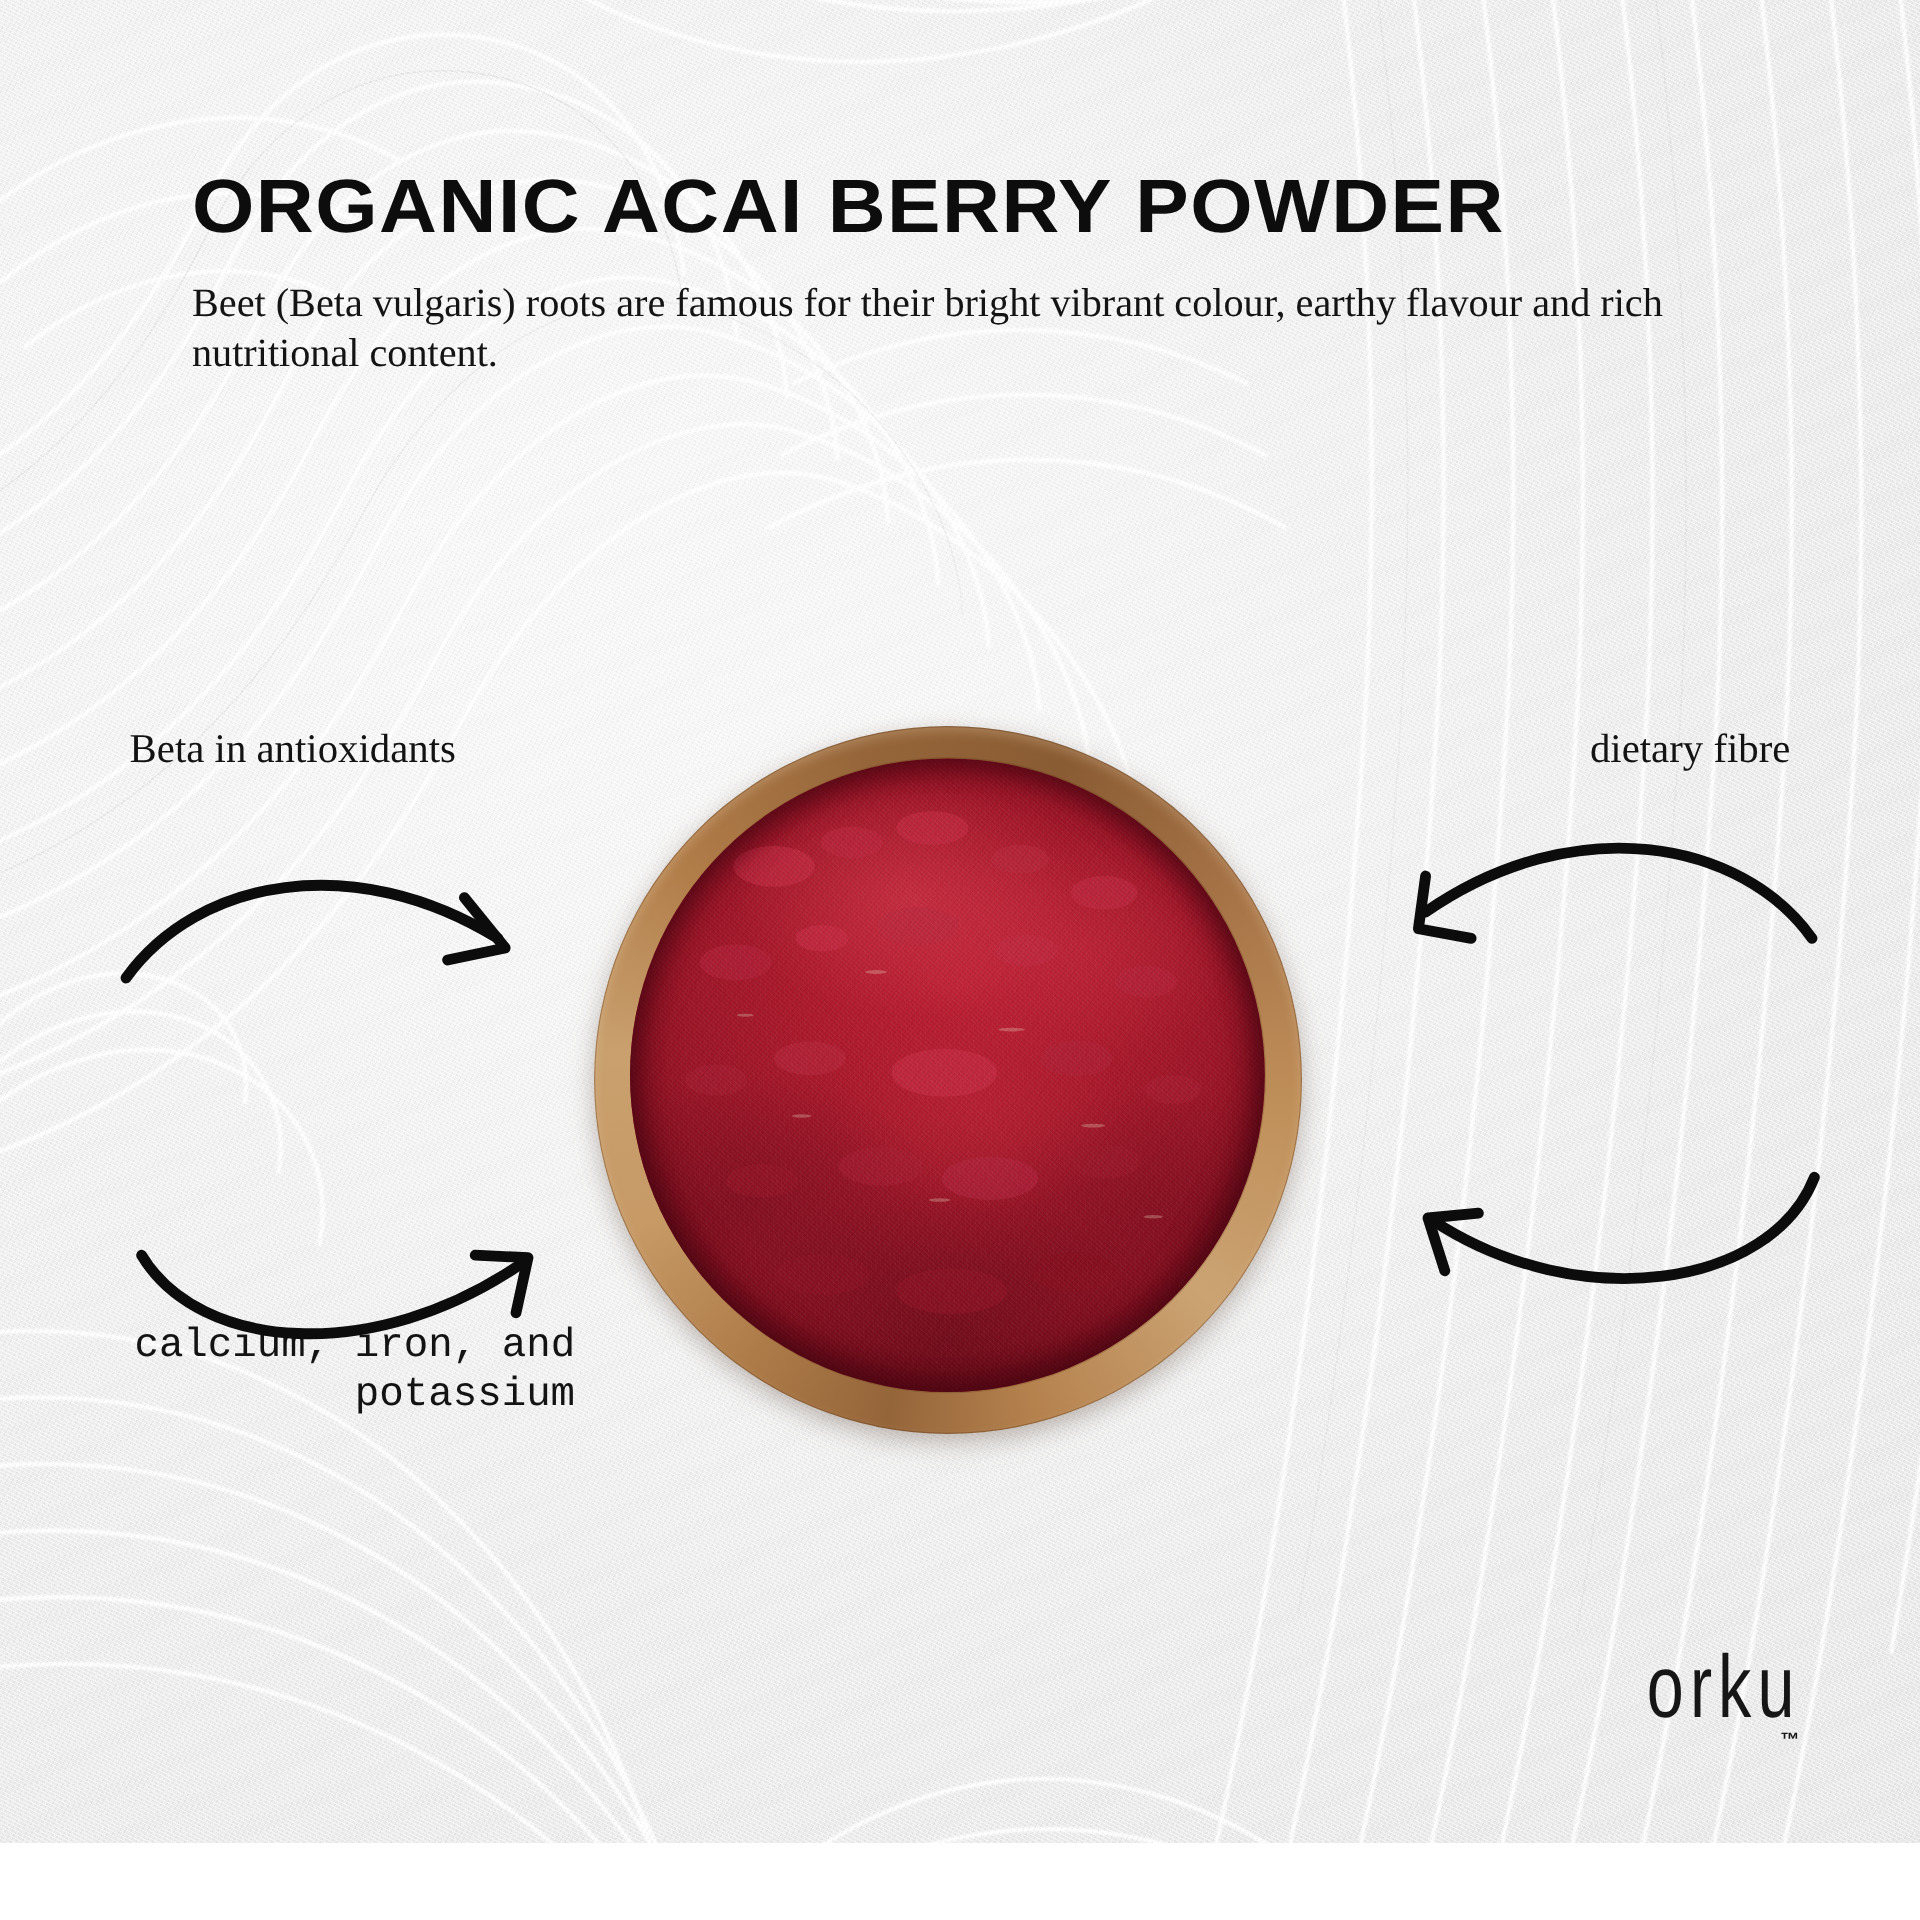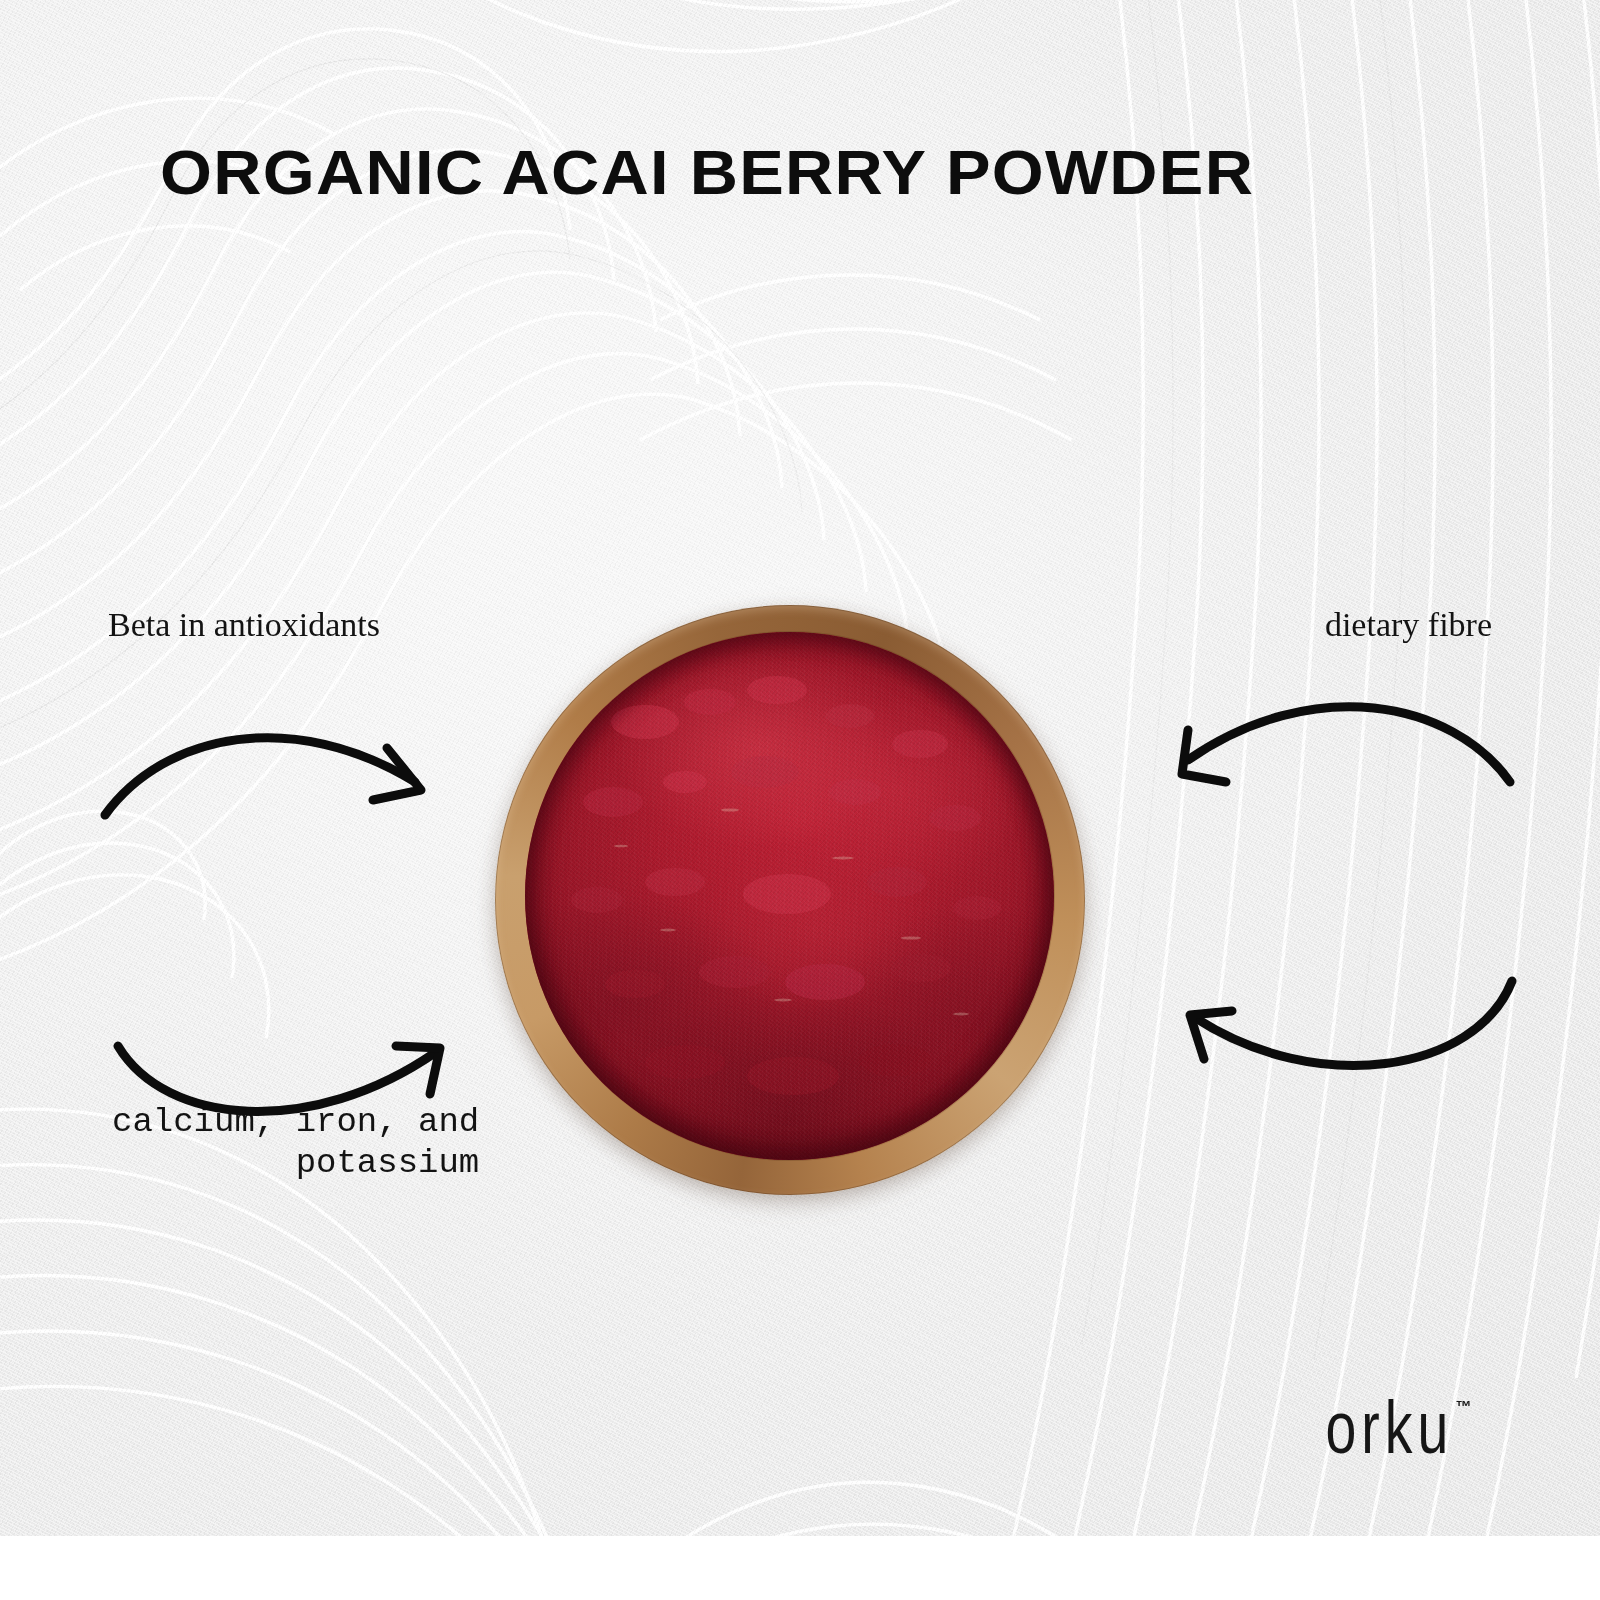--- a/index.html
+++ b/index.html
@@ -176,24 +176,25 @@
 
   .arrow { position: absolute; }
   .arrow.a-tl { left: 95px;   top: 690px; }
   .arrow.a-bl { left: 100px;  top: 998px; }
   .arrow.a-tr { left: 1140px; top: 660px; }
   .arrow.a-br { left: 1140px; top: 955px; }
 
   
   .logo {
     position: absolute;
-    right: 128px;
+    right: 100px;
     bottom: 72px;
     display: flex;
-    align-items: flex-start;
+    align-items: flex-end;
+    flex-direction: column;
   }
   .logo-word {
     font-family: "Liberation Sans", sans-serif;
     font-weight: 300;
     font-size: 66px;
     letter-spacing: 6px;
     color: #161616;
     line-height: 1;
     transform: scaleX(.84) scaleY(1.12);
     transform-origin: right bottom;
@@ -276,20 +277,21 @@
       <path d="M-60 800 C 130 758 258 626 340 472 C 408 344 520 266 626 298 C 752 332 838 452 842 552"></path>
       <path d="M1178 -40 C 1210 181 1222 422 1206 662 C 1190 904 1162 1144 1122 1384"></path>
       <path d="M1410 -40 C 1442 189 1454 438 1438 678 C 1422 920 1394 1160 1354 1400"></path>
     </g>
   </svg>
 
   <div class="bg-grain"></div>
   <div class="bg-vignette"></div>
 
   <div class="title">ORGANIC ACAI BERRY POWDER</div>
+  <div class="subtitle">Beet (Beta vulgaris) roots are famous for their bright vibrant colour, earthy flavour and rich nutritional content.</div>
 
   <div class="bowl-wrap">
     <div class="bowl-shadow"></div>
     <div class="bowl-rim"></div>
     <div class="bowl-rim-inner"></div>
     <div class="powder">
       <div class="powder-light"></div>
       <svg class="powder-clumps" width="530" height="528" viewBox="0 0 530 528" preserveAspectRatio="none">
         <g opacity="0.55">
           <ellipse cx="120" cy="90" rx="34" ry="17" fill="#c93048"></ellipse>

